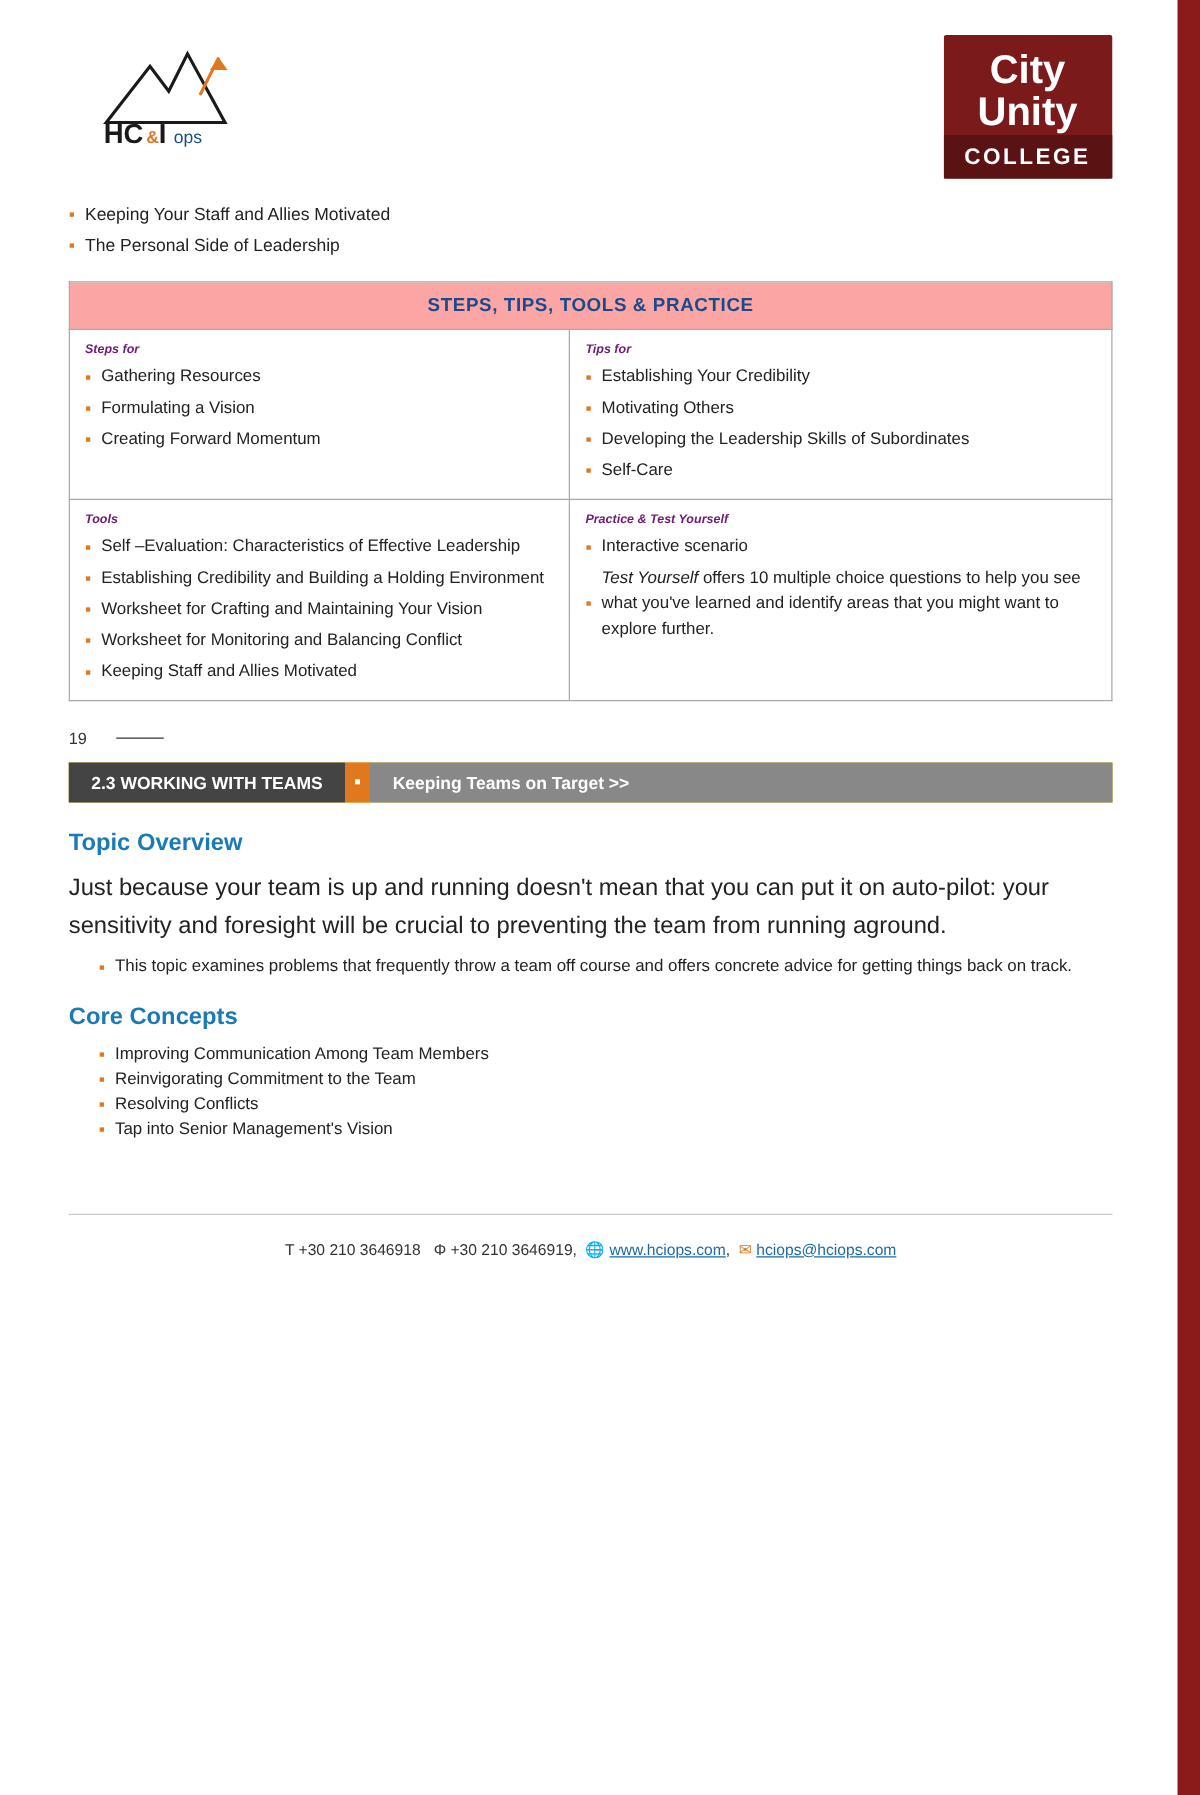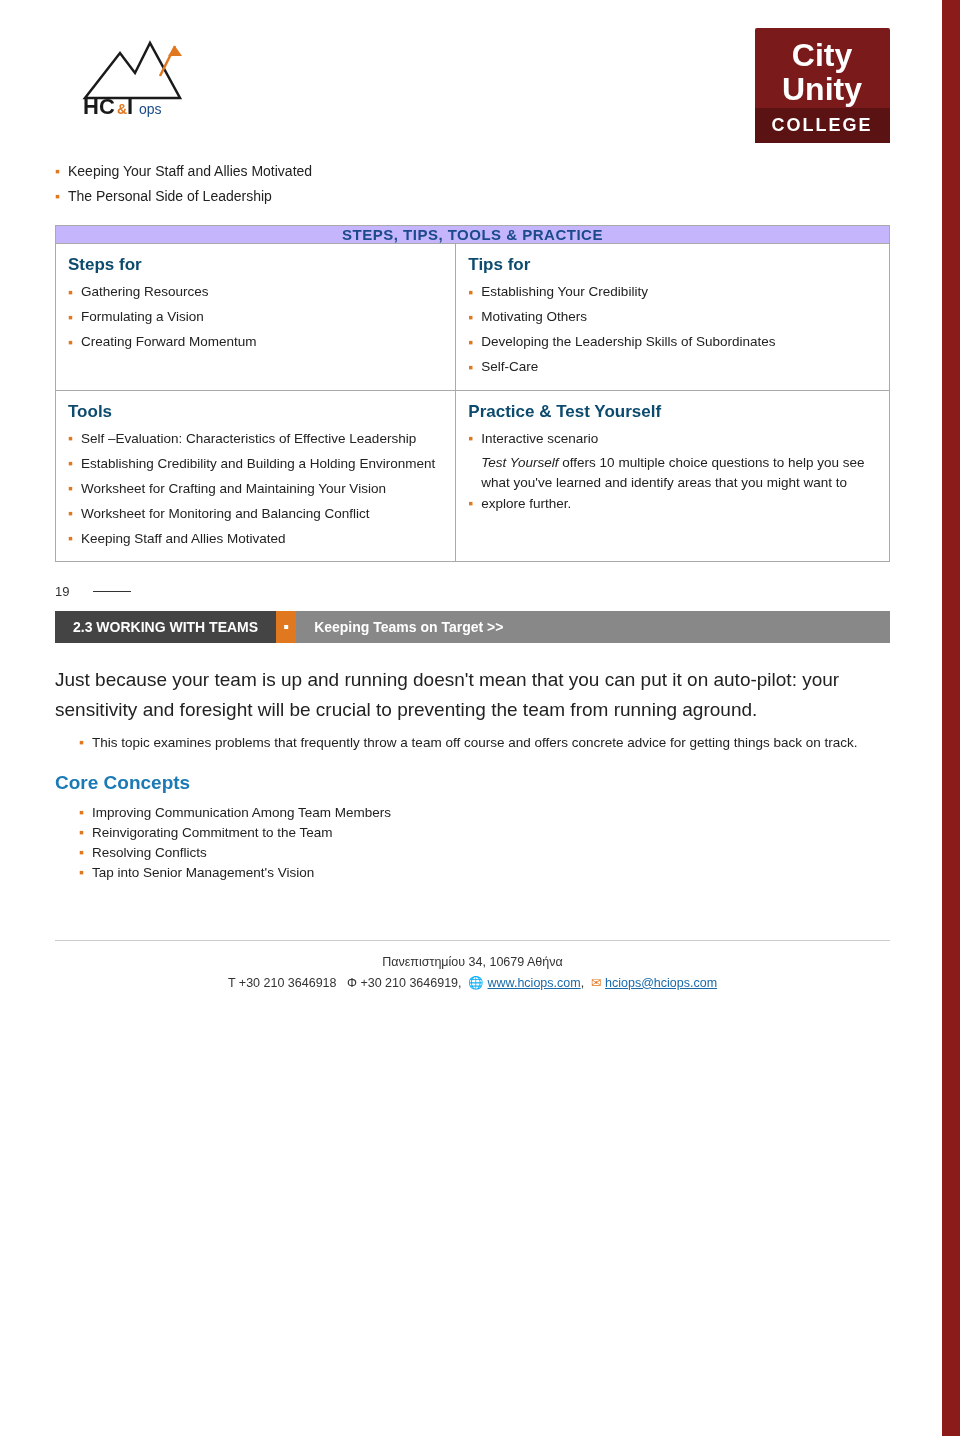--- a/index.html
+++ b/index.html
@@ -46,21 +46,21 @@
       align-items: center;
     }
 
     
     .bullet-list {
       list-style: none;
       padding-left: 0;
     }
     .bullet-list li {
       display: flex;
-      align-items: flex-end;
+      align-items: center;
       margin-bottom: 4px;
     }
     .bullet-list li::before {
       content: '▪';
       color: #E07820;
       font-size: 14px;
       margin-right: 8px;
       margin-top: 0px;
       flex-shrink: 0;
     }
@@ -80,33 +80,34 @@
       border-collapse: collapse;
       border: 1.5px solid #aaa;
       margin-bottom: 22px;
     }
     .steps-table th, .steps-table td {
       border: 1.5px solid #aaa;
       padding: 8px 12px;
       vertical-align: top;
     }
     .table-header-row th {
-      background: #c4b5fd;
+      background: #fca5a5;
       text-align: center;
       font-size: 15px;
       font-weight: bold;
       color: #1a4a8a;
       letter-spacing: 0.5px;
-      padding: 0;
+      padding: 10px;
     }
     .sub-header {
-      color: #0c4a6e;
-      font-weight: bold;
-      font-size: 17px;
+      color: #701a75;
+      font-weight: bold;
+      font-size: 10px;
       padding-bottom: 4px;
+      font-style: italic;
     }
     .steps-table td {
       font-size: 13.5px;
       line-height: 1.5;
     }
 
     
     .section-bar {
       display: flex;
       background: #eab308;
@@ -322,20 +323,21 @@
 
   <div class="section-bar">
     <div class="section-bar-left">2.3 WORKING WITH TEAMS</div>
     <div style="background:#E07820; width:20px; display:flex; align-items:center; justify-content:center;">
       <span style="color:#fff; font-size:16px;">▪</span>
     </div>
     <div class="section-bar-right">Keeping Teams on Target &gt;&gt;</div>
   </div>
 
   <div>
+    <div class="topic-overview-title">Topic Overview</div>
     <p class="topic-paragraph">Just because your team is up and running doesn't mean that you can put it on auto-pilot: your sensitivity and foresight will be crucial to preventing the team from running aground.</p>
     <ul class="bullet-list" style="margin-left:24px;">
       <li>
         <span>This topic examines problems that frequently throw a team off course and offers concrete advice for getting things back on track.</span>
       </li>
     </ul>
   </div>
 
   <div>
     <div class="core-concepts-title">Core Concepts</div>
@@ -349,21 +351,20 @@
       <li>
           <span>Resolving Conflicts</span>
         </li>
       <li>
           <span>Tap into Senior Management's Vision</span>
         </li>
     </ul>
   </div>
 
   <div class="footer">
-    <p>Πανεπιστημίου 34, 10679 Αθήνα</p>
     <p style="margin-top:6px;">
       <span>T</span> <span>+30 210 3646918</span>&nbsp;&nbsp;
       <span>Φ</span> <span>+30 210 3646919</span>,&nbsp;
       <span style="color:#E07820;">🌐</span>
       <a class="footer-link" href="#">www.hciops.com</a>,&nbsp;
       <span style="color:#E07820;">✉</span>
       <a class="footer-link" href="#">hciops@hciops.com</a>
     </p>
   </div>
 

